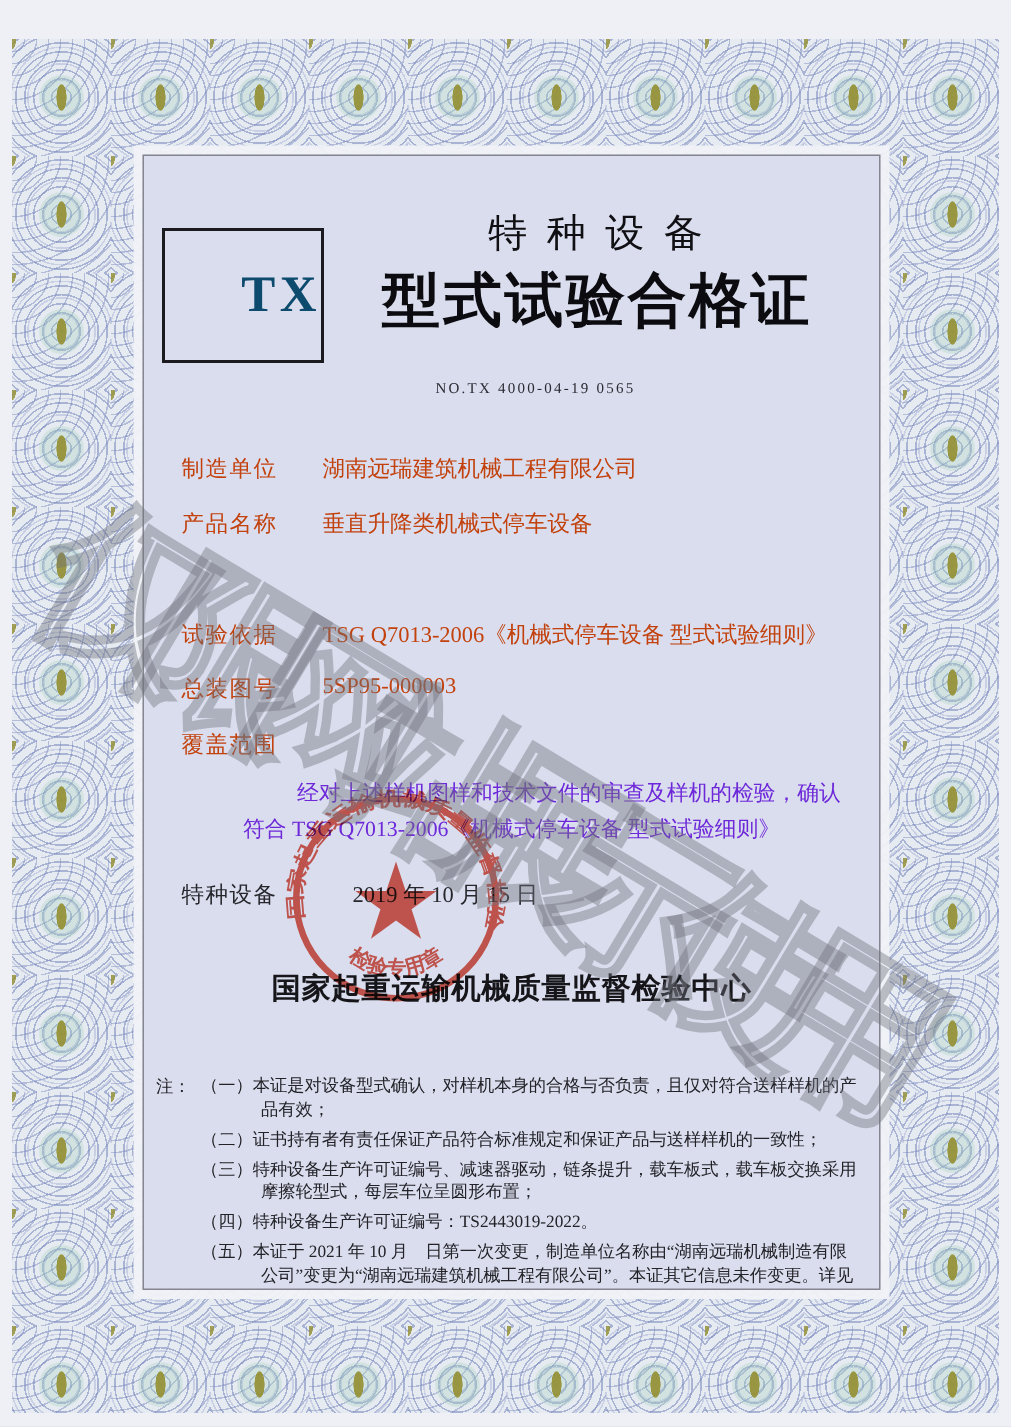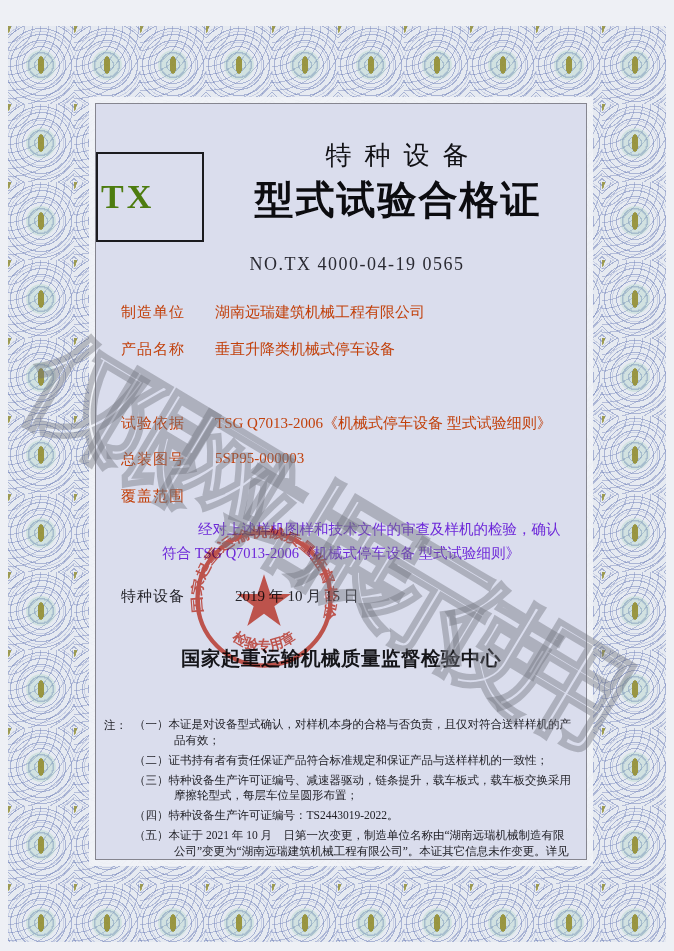--- a/index.html
+++ b/index.html
@@ -24,30 +24,30 @@
   }
   
   .panel{
     position:absolute;left:95px;top:103px;width:490px;height:755px;
     background:#dadded;
     border:1px solid #85858f;
     box-shadow:0 0 0 6px rgba(240,242,247,.95);
     z-index:2;overflow:hidden;
   }
   .tx-box{
-    position:absolute;left:0;top:48px;width:104px;height:86px;
-    border:2px solid #1b1b1f;display:flex;align-items:center;justify-content:flex-start;
-    font-size:34px;font-weight:bold;letter-spacing:3px;color:#4d7c0f;text-indent:3px;
+    position:absolute;left:12px;top:48px;width:104px;height:86px;
+    border:2px solid #1b1b1f;display:flex;align-items:center;justify-content:flex-end;
+    font-size:34px;font-weight:bold;letter-spacing:3px;color:#0c4a6e;text-indent:3px;
   }
   .title-block{position:absolute;left:116px;right:4px;top:34px;text-align:center;color:#101014;}
   .title-top{font-size:26px;letter-spacing:13px;text-indent:13px;font-weight:500;}
   .title-main{font-size:39px;font-weight:bold;letter-spacing:2px;text-indent:2px;margin-top:0;color:#0c0c10;}
   .serial{
     position:absolute;left:0;right:0;top:150px;text-align:center;
-    font-size:18px;letter-spacing:1.5px;color:#2a2a32;padding-left:32px;
+    font-size:10px;letter-spacing:1.5px;color:#2a2a32;padding-left:32px;
   }
   .field-row{position:absolute;left:25px;right:10px;display:flex;font-size:15px;color:#c2410c;}
   .field-label{width:66px;flex:0 0 66px;letter-spacing:1px;}
   .field-value{flex:1;padding-left:28px;white-space:nowrap;}
   .conclusion{
     position:absolute;left:66px;top:413px;width:400px;
     font-size:14.5px;line-height:24px;color:#6d28d9;text-indent:36px;
   }
   .date-row{position:absolute;left:25px;top:483px;display:flex;font-size:15px;color:#26262c;}
   .date-label{width:66px;flex:0 0 66px;letter-spacing:1px;}

